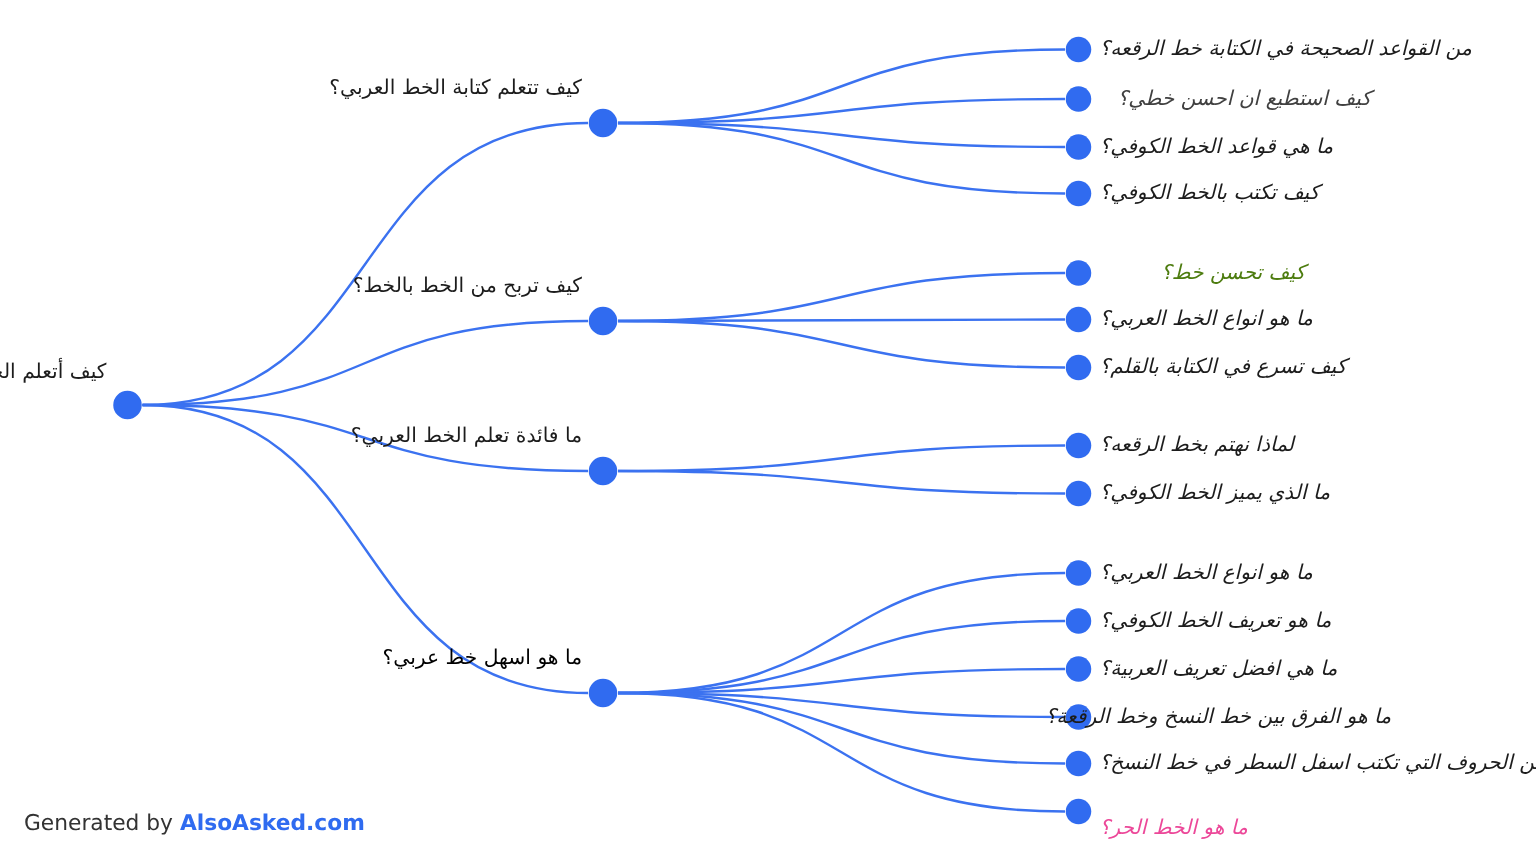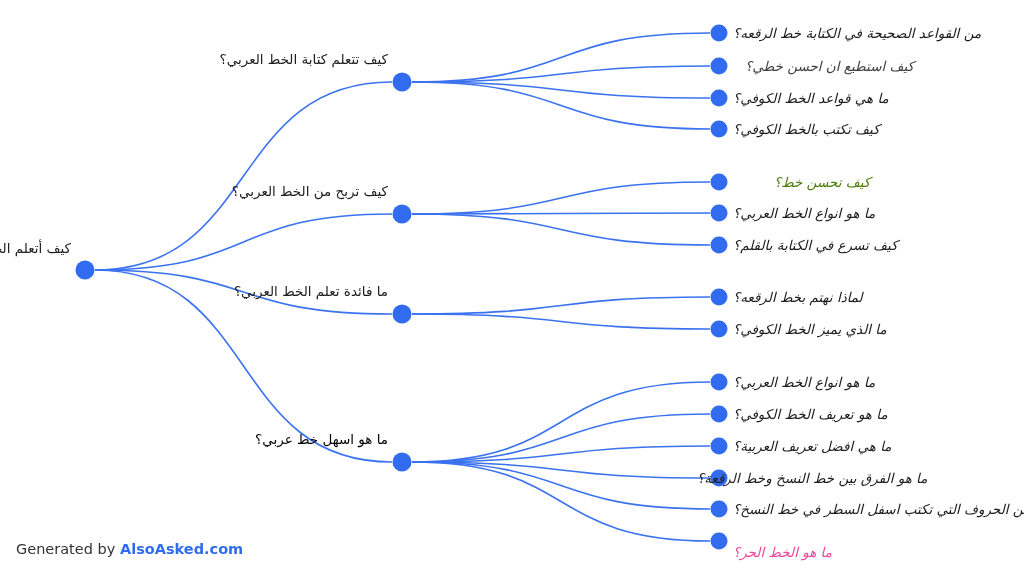--- a/index.html
+++ b/index.html
@@ -108,21 +108,21 @@
       <div class="label label-branch" style="left: 388px; top: 59px; color: rgb(28, 28, 28);">كيف تتعلم كتابة الخط العربي؟</div>
       <div class="node node-leaf" style="left: 719px; top: 33px; background: rgb(48, 107, 240);"></div>
       <div class="label label-leaf" style="left: 733px; top: 33px; color: rgb(28, 28, 28);">من القواعد الصحيحة في الكتابة خط الرقعه؟</div>
       <div class="node node-leaf" style="left: 719px; top: 66px; background: rgb(48, 107, 240);"></div>
       <div class="label label-leaf" style="left: 733px; top: 66px; color: #404040; margin-left: 12px;">كيف استطيع ان احسن خطي؟</div>
       <div class="node node-leaf" style="left: 719px; top: 98px; background: rgb(48, 107, 240);"></div>
       <div class="label label-leaf" style="left: 733px; top: 98px; color: rgb(28, 28, 28);">ما هي قواعد الخط الكوفي؟</div>
       <div class="node node-leaf" style="left: 719px; top: 129px; background: rgb(48, 107, 240);"></div>
       <div class="label label-leaf" style="left: 733px; top: 129px; color: rgb(28, 28, 28);">كيف تكتب بالخط الكوفي؟</div>
       <div class="node node-branch" style="left: 402px; top: 214px; background: rgb(48, 107, 240);"></div>
-      <div class="label label-branch" style="left: 388px; top: 191px; color: rgb(28, 28, 28);">كيف تربح من الخط العربي؟</div>
+      <div class="label label-branch" style="left: 388px; top: 191px; color: rgb(28, 28, 28);">كيف تربح من الخط بالخط؟</div>
       <div class="node node-leaf" style="left: 719px; top: 182px; background: rgb(48, 107, 240);"></div>
       <div class="label label-leaf" style="left: 774px; top: 182px; color: #4d7c0f;">كيف تحسن خط؟</div>
       <div class="node node-leaf" style="left: 719px; top: 213px; background: rgb(48, 107, 240);"></div>
       <div class="label label-leaf" style="left: 733px; top: 213px; color: rgb(28, 28, 28);">ما هو انواع الخط العربي؟</div>
       <div class="node node-leaf" style="left: 719px; top: 245px; background: rgb(48, 107, 240);"></div>
       <div class="label label-leaf" style="left: 733px; top: 245px; color: rgb(28, 28, 28);">كيف تسرع في الكتابة بالقلم؟</div>
       <div class="node node-branch" style="left: 402px; top: 314px; background: rgb(48, 107, 240);"></div>
       <div class="label label-branch" style="left: 388px; top: 291px; color: rgb(28, 28, 28);">ما فائدة تعلم الخط العربي؟</div>
       <div class="node node-leaf" style="left: 719px; top: 297px; background: rgb(48, 107, 240);"></div>
       <div class="label label-leaf" style="left: 733px; top: 297px; color: rgb(28, 28, 28);">لماذا نهتم بخط الرقعه؟</div>

